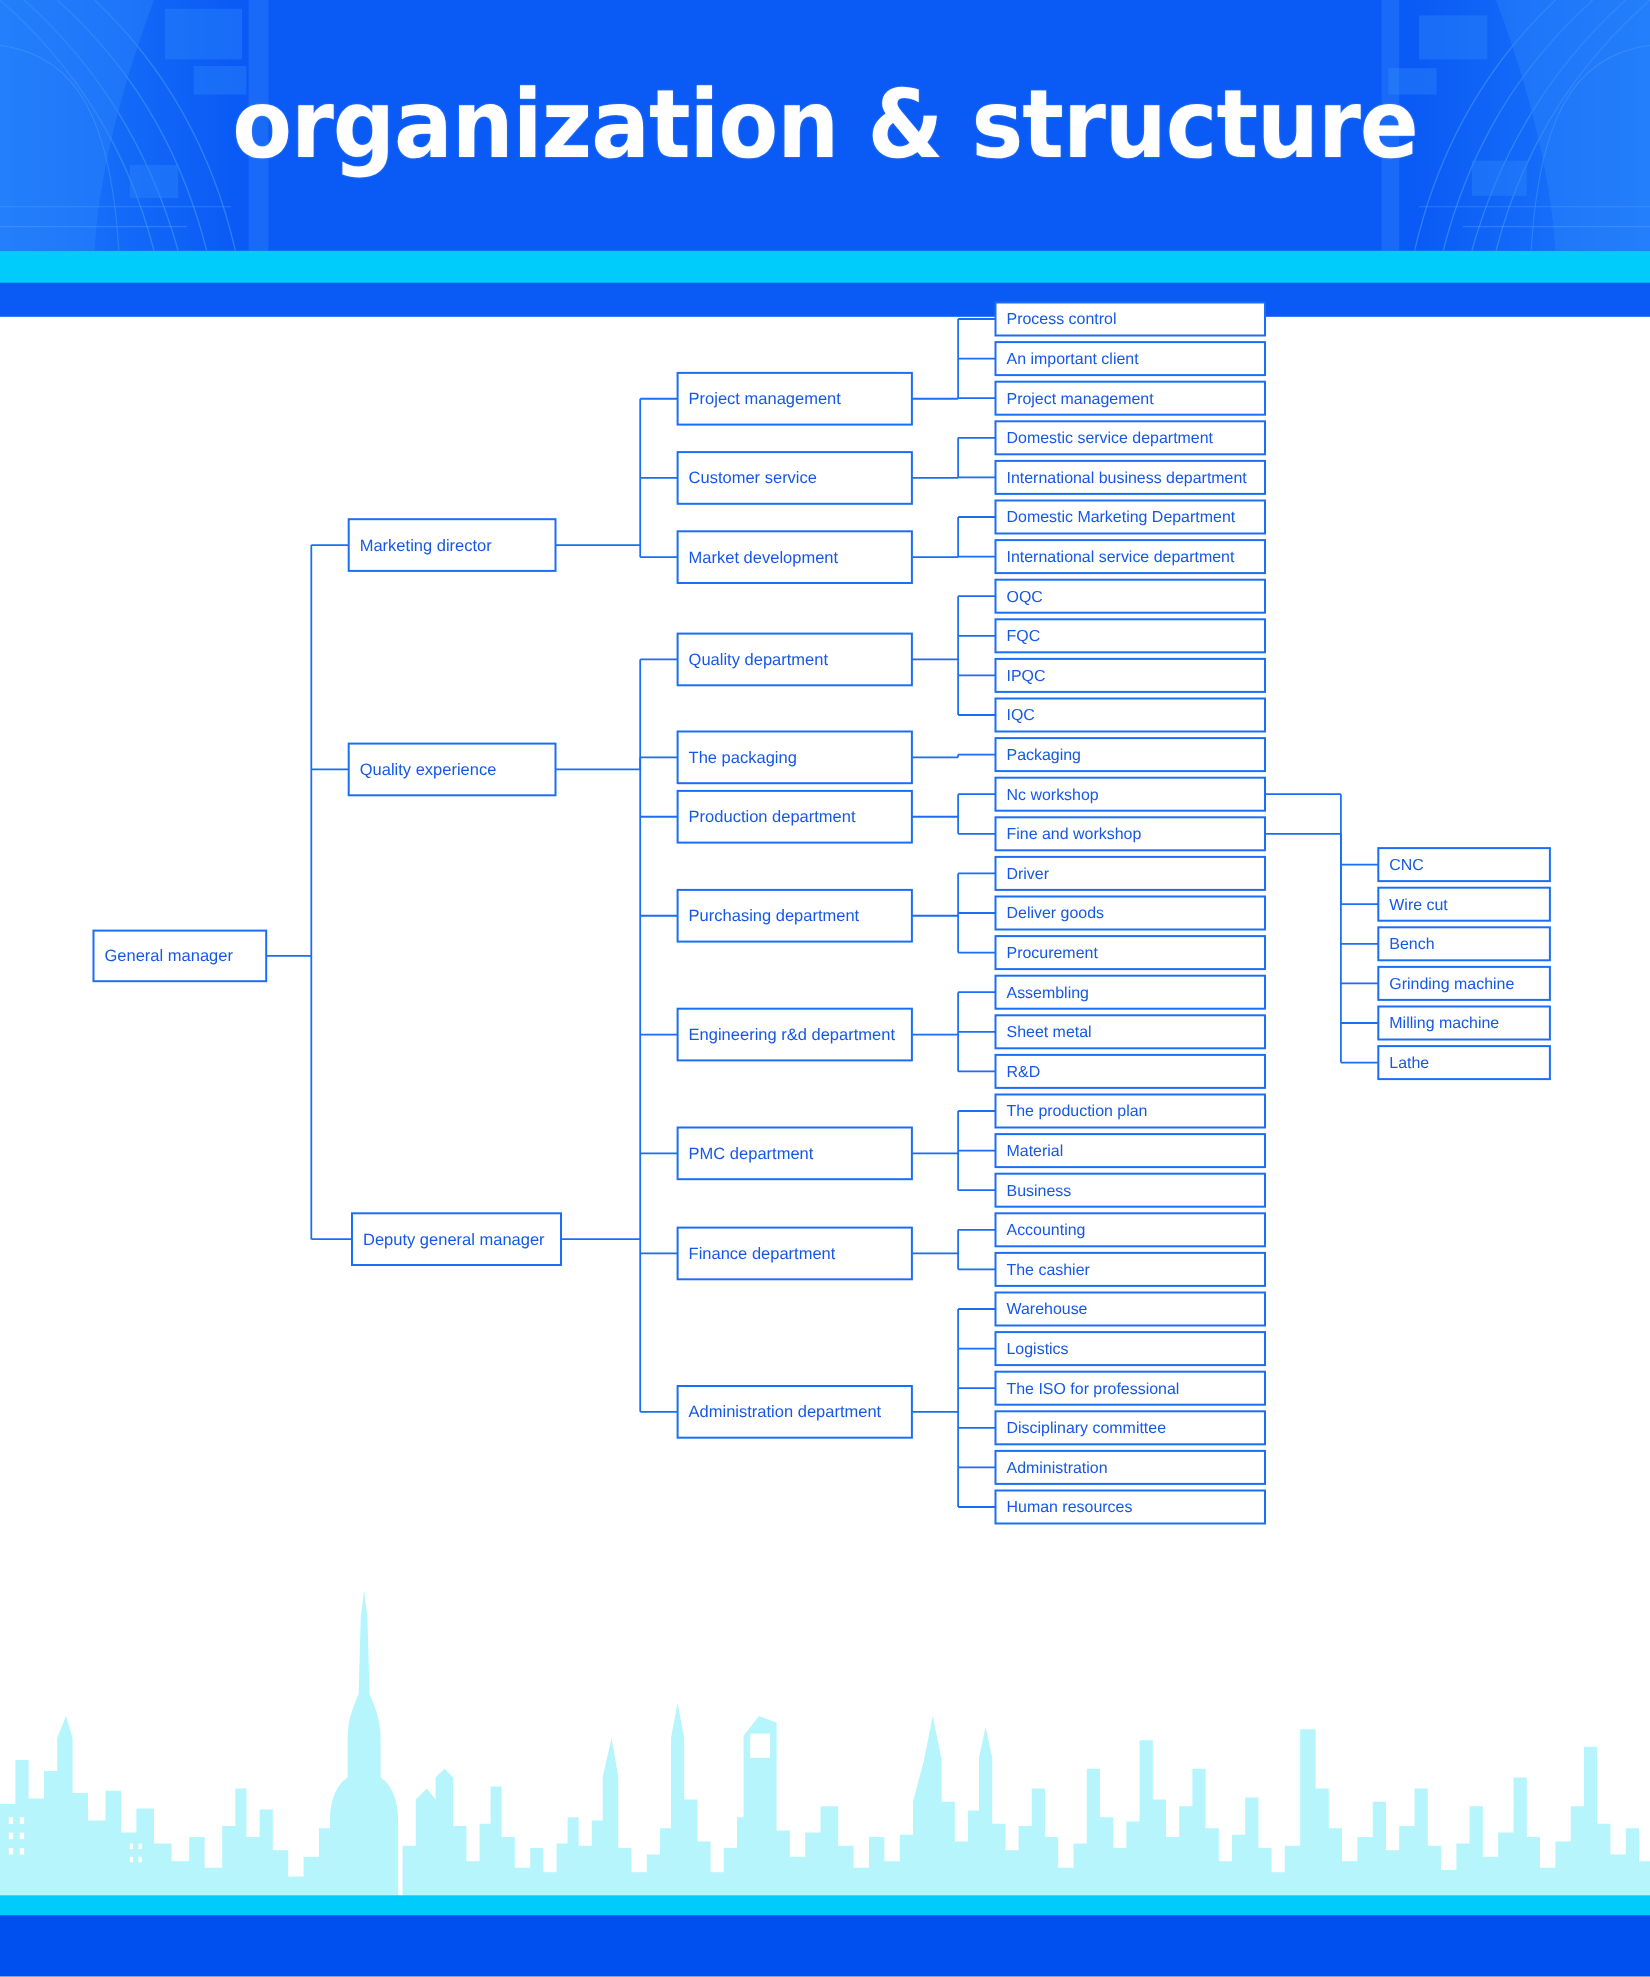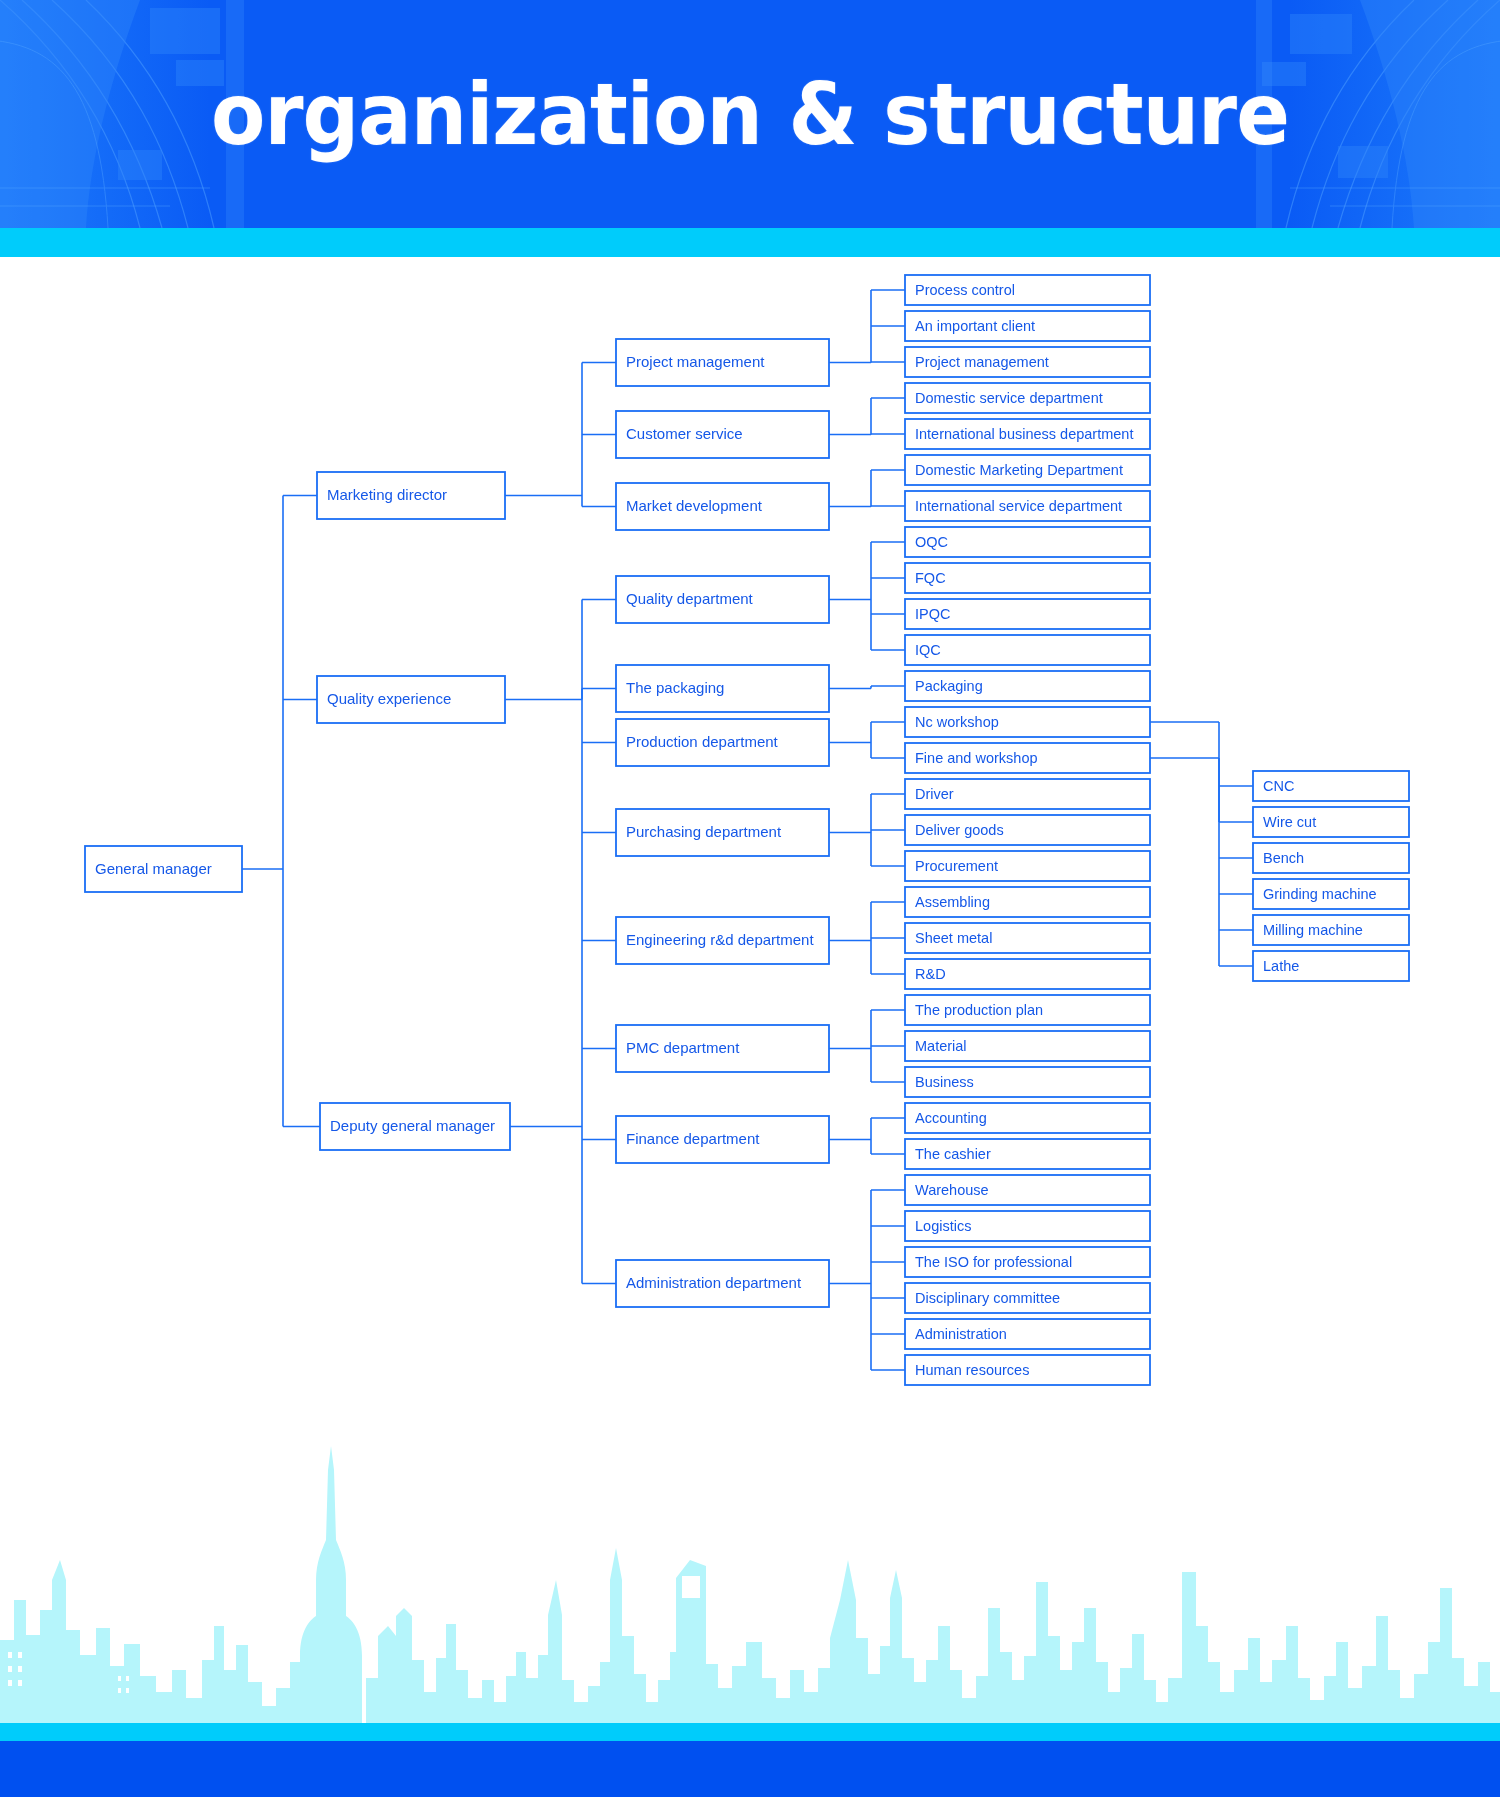--- a/index.html
+++ b/index.html
@@ -12,21 +12,21 @@
     height: 1797px;
     position: relative;
     overflow: hidden;
     font-family: "Liberation Sans", sans-serif;
   }
 
   
   #header-banner {
     position: absolute;
     left: 0; top: 0;
-    width: 1500px; height: 228px;
+    width: 1500px; height: 288px;
     background: #0a5bf5;
     overflow: hidden;
   }
   #header-banner .deco {
     position: absolute;
     left: 0; top: 0;
     width: 1500px; height: 228px;
   }
   #header-title {
     position: absolute;

